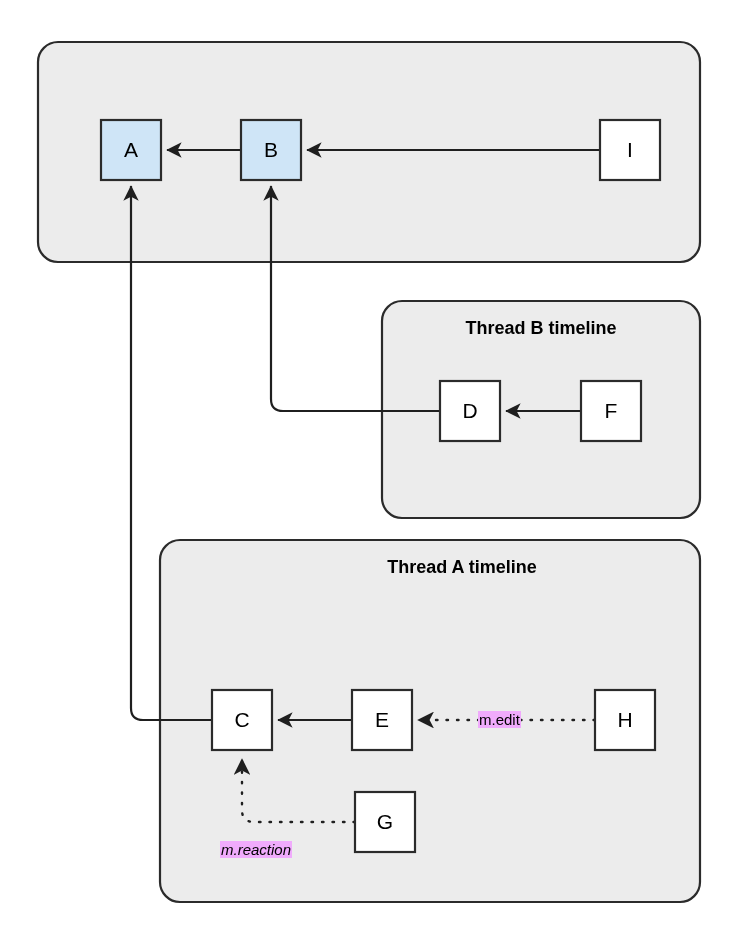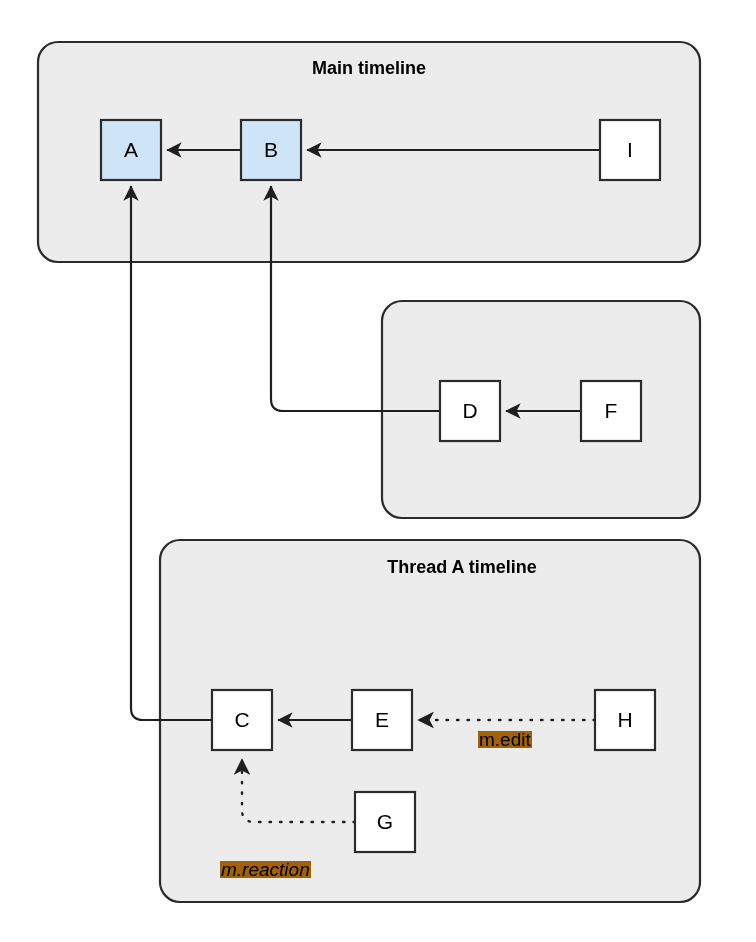--- a/index.html
+++ b/index.html
@@ -34,27 +34,26 @@
     font-size: 21px;
     color: #000000;
     text-align: center;
     display: flex;
     align-items: center;
     justify-content: center;
     white-space: nowrap;
   }
   .edge-label {
     position: absolute;
-    font-size: 19px;
+    font-size: 15px;
     color: #000000;
-    background: #a16207;
+    background: #f0abfc;
     white-space: nowrap;
     padding: 0 1px;
     line-height: 17px;
-    margin-top: 20px;
   }
 </style>
 </head>
 <body>
 
 <div id="canvas">
 
   <svg id="svg-layer" width="756" height="942" viewBox="0 0 756 942" style="position:absolute;left:0;top:0;">
     <defs>
       <marker id="arrow" viewBox="0 0 10 10" refX="9.5" refY="5" markerWidth="7" markerHeight="7" orient="auto-start-reverse">
@@ -98,21 +97,21 @@
       <rect x="440" y="381" width="60" height="60" fill="#ffffff" stroke="#2b2b2b" stroke-width="2.2"></rect>
       <rect x="581" y="381" width="60" height="60" fill="#ffffff" stroke="#2b2b2b" stroke-width="2.2"></rect>
 
       <rect x="212" y="690" width="60" height="60" fill="#ffffff" stroke="#2b2b2b" stroke-width="2.2"></rect>
       <rect x="352" y="690" width="60" height="60" fill="#ffffff" stroke="#2b2b2b" stroke-width="2.2"></rect>
       <rect x="595" y="690" width="60" height="60" fill="#ffffff" stroke="#2b2b2b" stroke-width="2.2"></rect>
       <rect x="355" y="792" width="60" height="60" fill="#ffffff" stroke="#2b2b2b" stroke-width="2.2"></rect>
     </g>
   </svg>
 
-  <div class="tl-title" style="left:38px; top:58px; width:662px;">Main timeline</div>
+  <div class="tl-title" style="left:382px; top:318px; width:318px;">Thread B timeline</div>
   <div class="tl-title" style="left:160px; top:557px; width:540px;padding-left:32px;">Thread A timeline</div>
 
   <div class="node-label" style="left:101px; top:120px; width:60px; height:60px;">A</div>
   <div class="node-label" style="left:241px; top:120px; width:60px; height:60px;">B</div>
   <div class="node-label" style="left:600px; top:120px; width:60px; height:60px;">I</div>
   <div class="node-label" style="left:440px; top:381px; width:60px; height:60px;">D</div>
   <div class="node-label" style="left:581px; top:381px; width:60px; height:60px;">F</div>
   <div class="node-label" style="left:212px; top:690px; width:60px; height:60px;">C</div>
   <div class="node-label" style="left:352px; top:690px; width:60px; height:60px;">E</div>
   <div class="node-label" style="left:595px; top:690px; width:60px; height:60px;">H</div>

